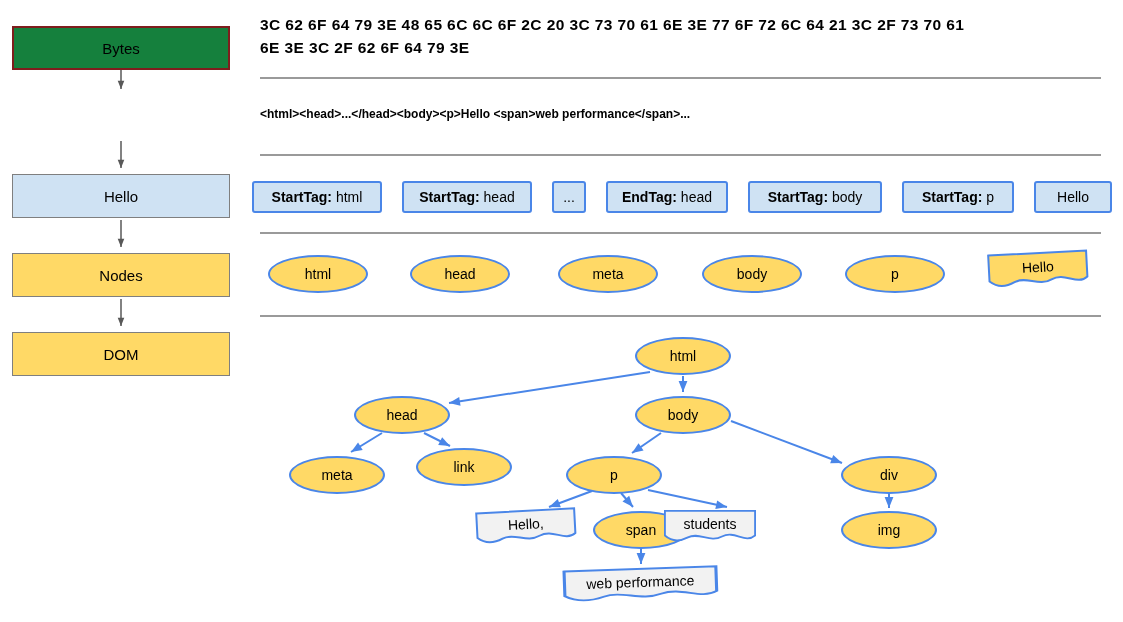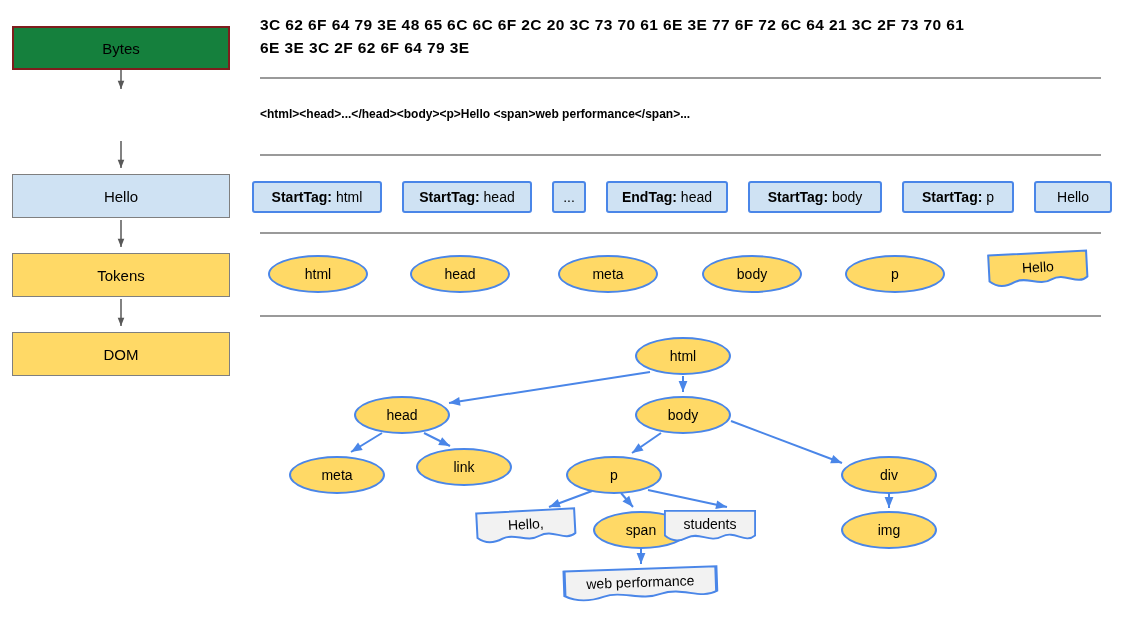--- a/index.html
+++ b/index.html
@@ -79,21 +79,21 @@
       </g>
   </svg>
 
   <div class="stage green" style="top:16px">
       <span>Bytes</span>
     </div>
   <div class="stage blue" style="top:174px">
       <span>Hello</span>
     </div>
   <div class="stage yellow" style="top:253px">
-      <span>Tokens</span>
+      <span>Nodes</span>
     </div>
   <div class="stage yellow" style="top:332px">
       <span>DOM</span>
     </div>
 
   <div class="divider" style="top:77px"></div>
   <div class="divider" style="top:154px"></div>
   <div class="divider" style="top:232px"></div>
   <div class="divider" style="top:315px"></div>
 

